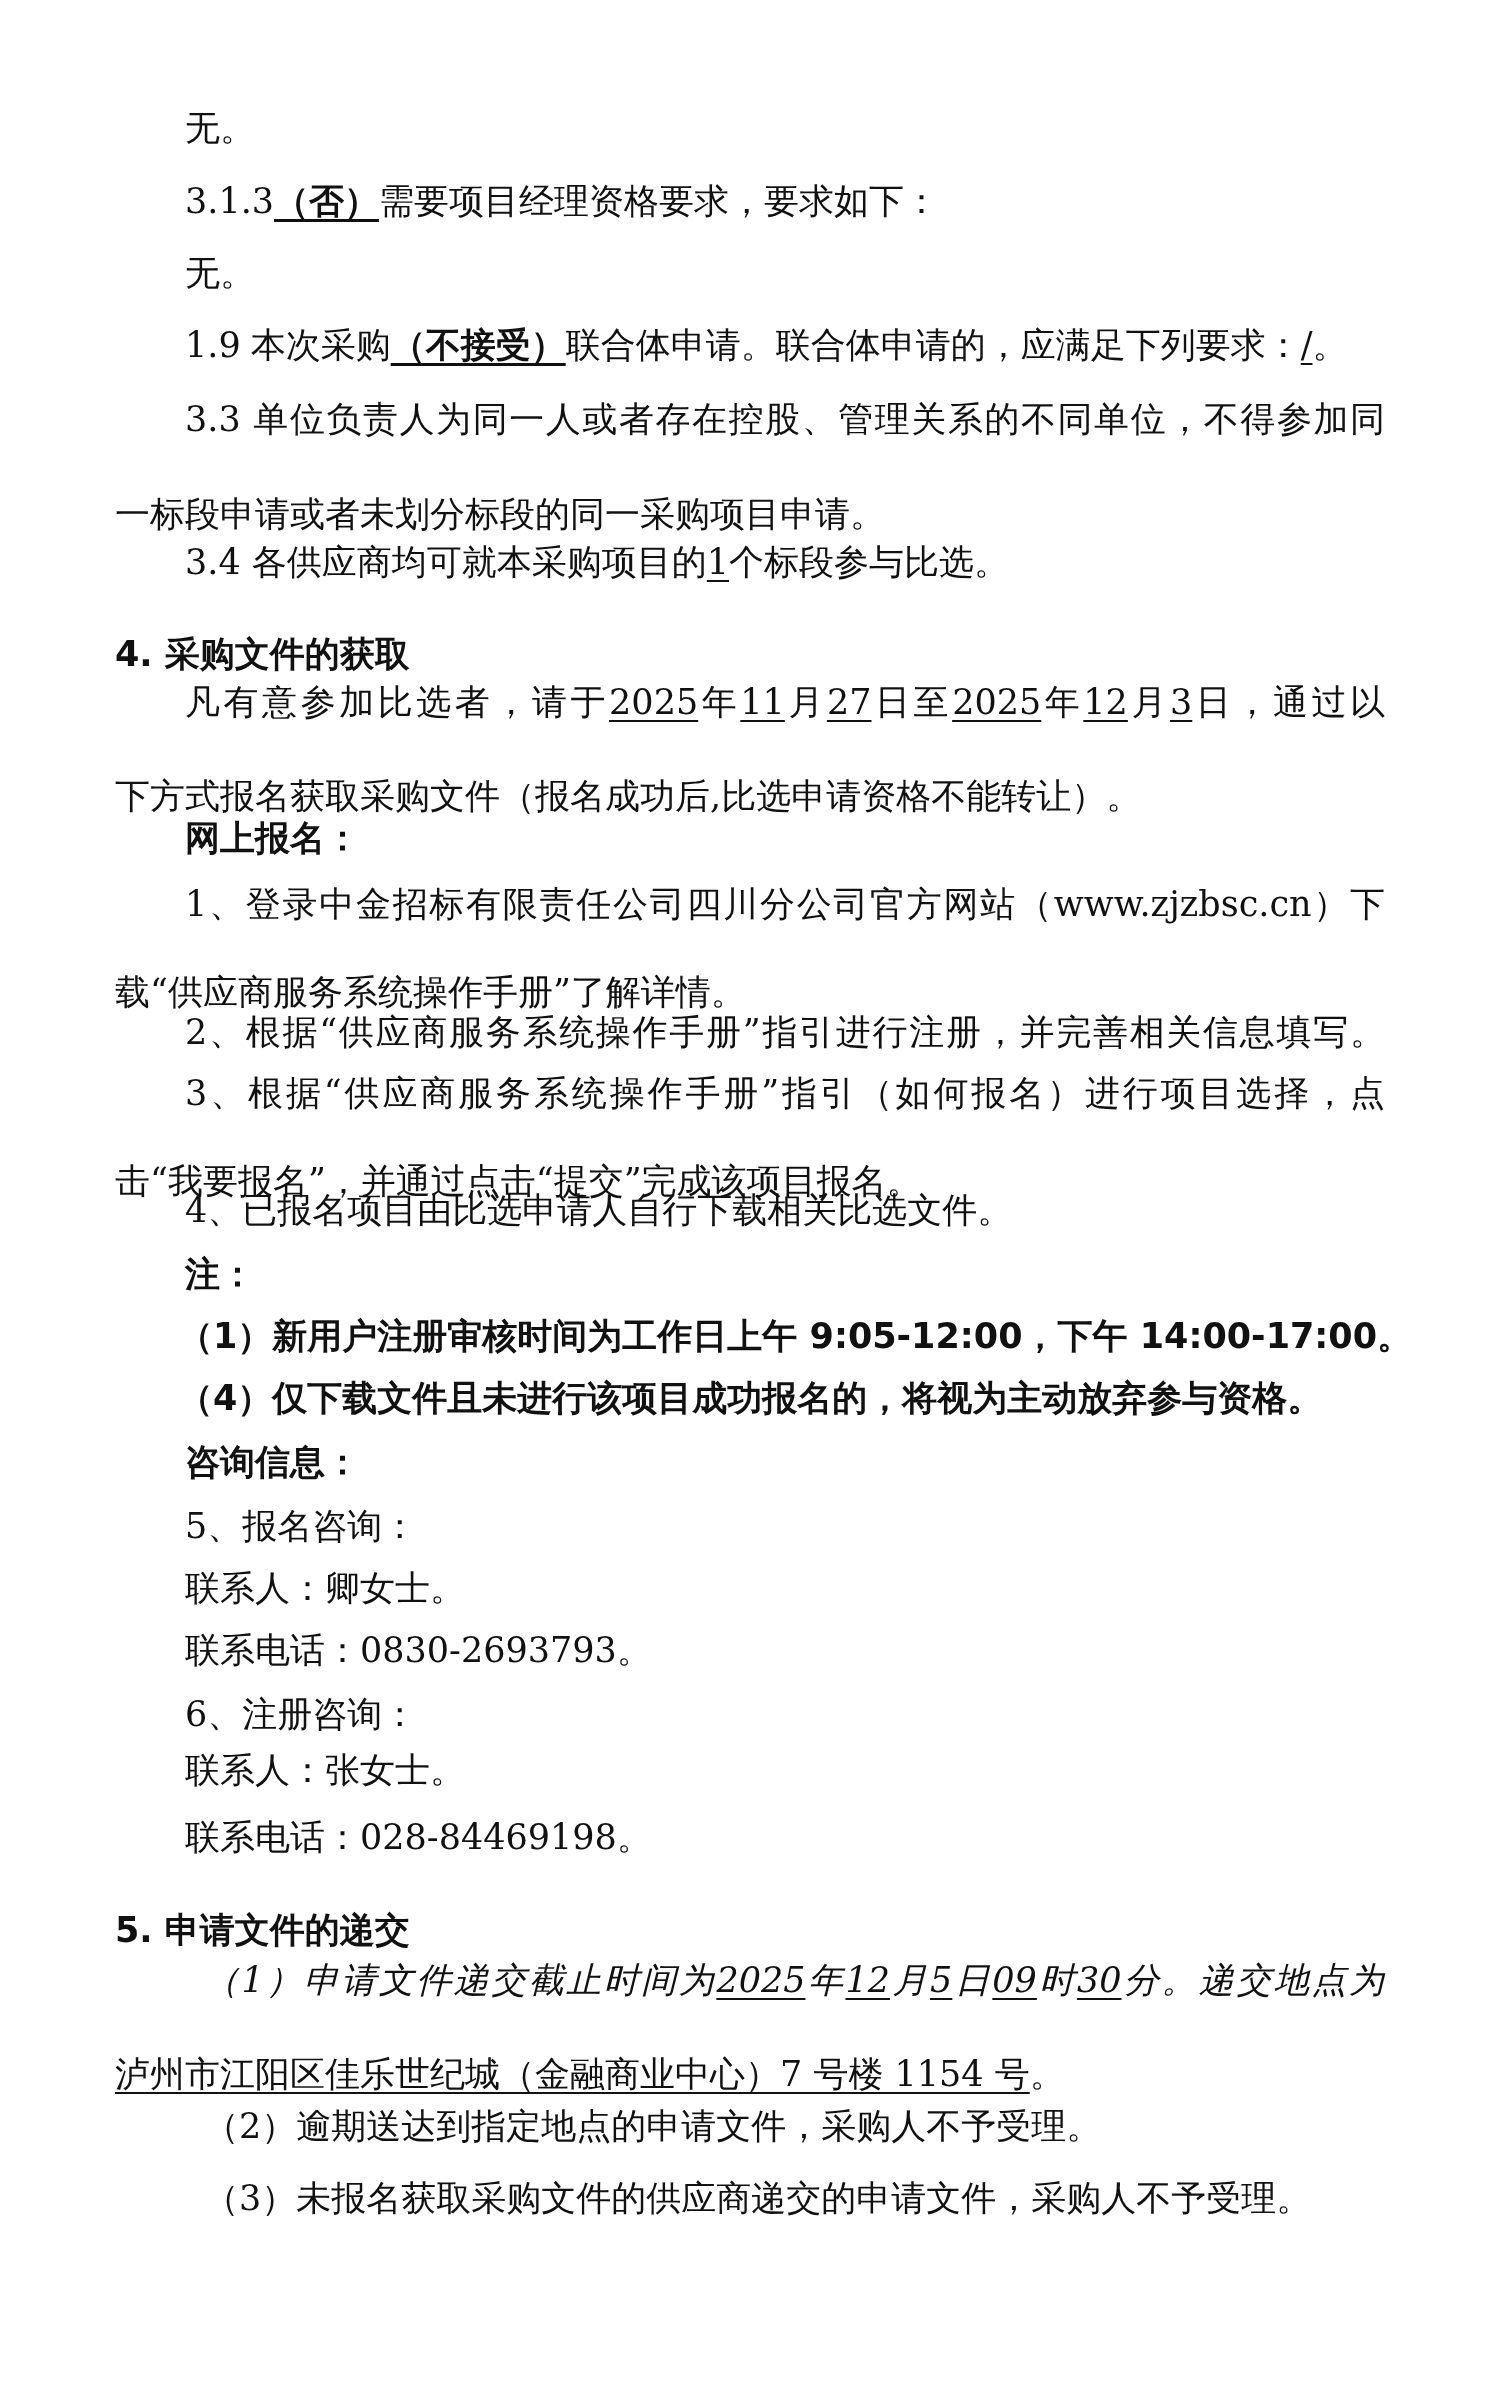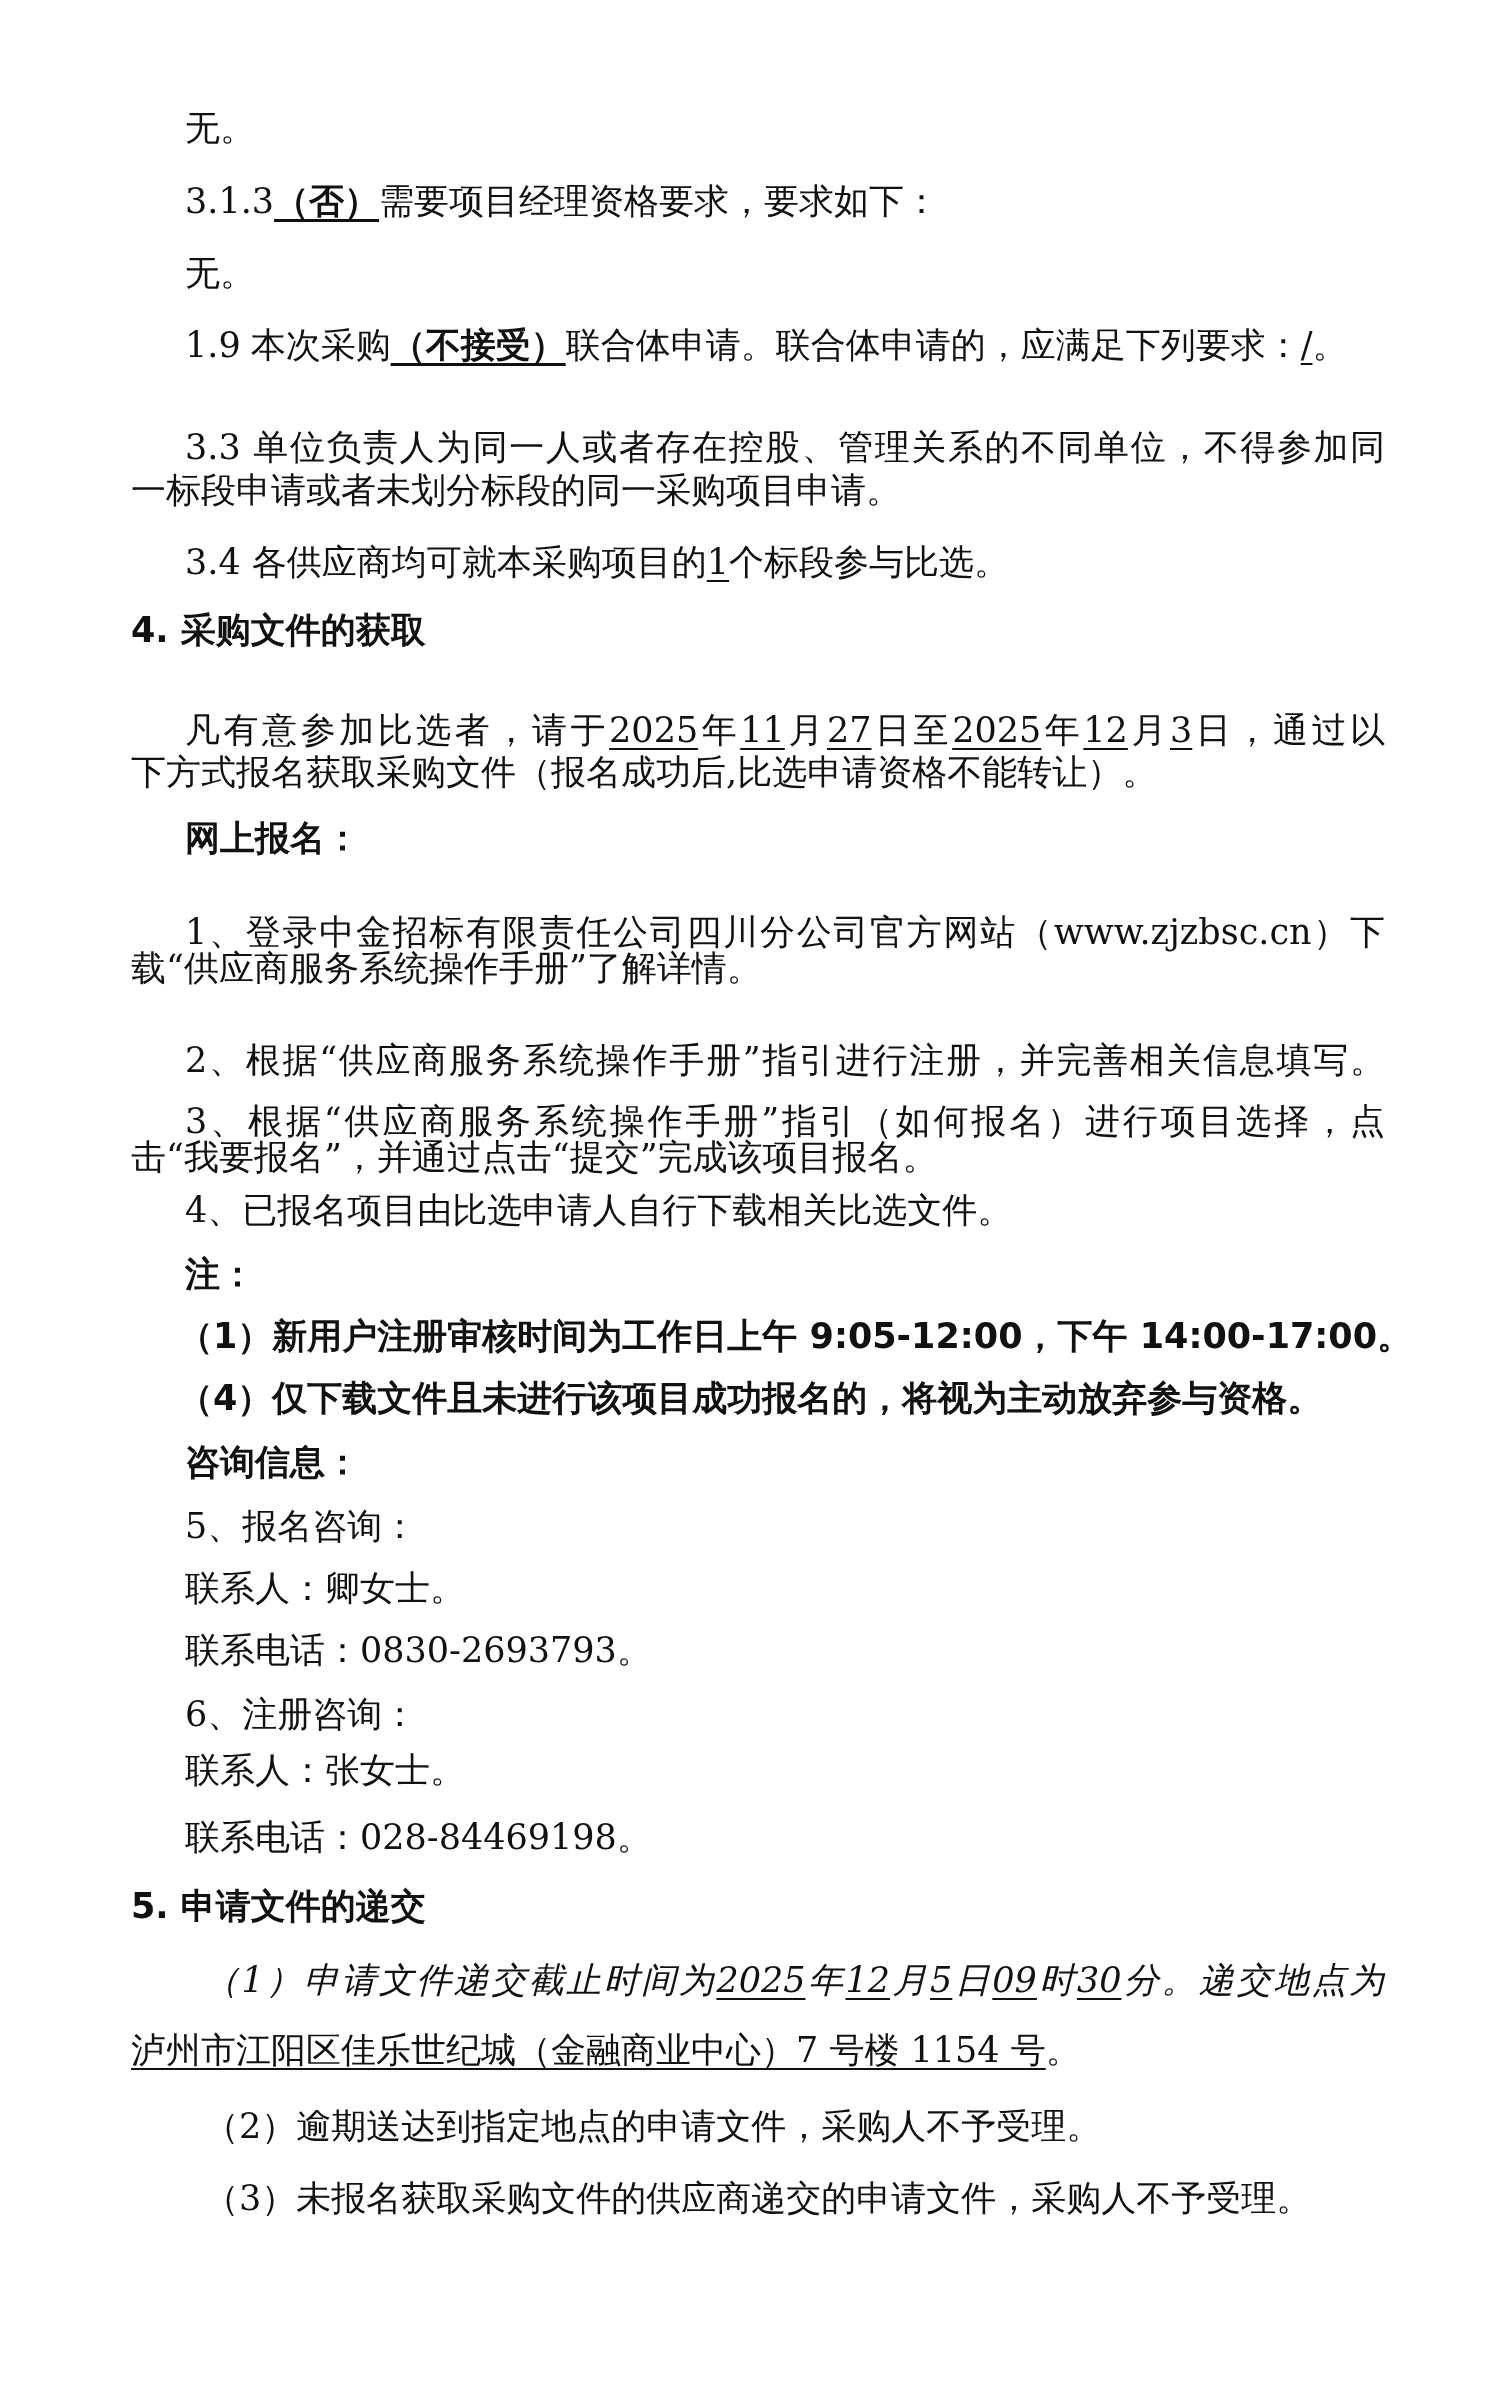--- a/index.html
+++ b/index.html
@@ -1,23 +1,23 @@
 <!DOCTYPE html>
 <html><head>
 <meta charset="utf-8">
 <style>
   html, body { margin: 0; padding: 0; background: #ffffff; }
   body { width: 1500px; height: 2393px; position: relative; overflow: hidden;
          font-family: "DejaVu Serif", "Liberation Serif", serif; color: #111111; }
   .line { position: absolute; left: 0; white-space: nowrap; font-size: 35px; line-height: 44px; height: 44px; }
   .ind { left: 185px; }
-  .flush { left: 131px; }
+  .flush { left: 115px; margin-top: 24px; }
   .ind-b { left: 178px; }
   .ind-p { left: 204px; }
-  .full { width: 1200px; text-align: justify; text-align-last: justify; white-space: normal; margin-top: 28px; }
+  .full { width: 1200px; text-align: justify; text-align-last: justify; white-space: normal; }
   .bold { font-weight: bold; font-family: "DejaVu Sans", "Liberation Sans", sans-serif; }
   .u { text-decoration: underline; text-decoration-thickness: 2px; text-underline-offset: 6px; }
   .ub { text-decoration: underline; text-decoration-thickness: 3px; text-underline-offset: 6px; }
   .sp { display: inline-block; width: 10px; }
 </style>
 </head>
 <body>
 
 <div>
 

